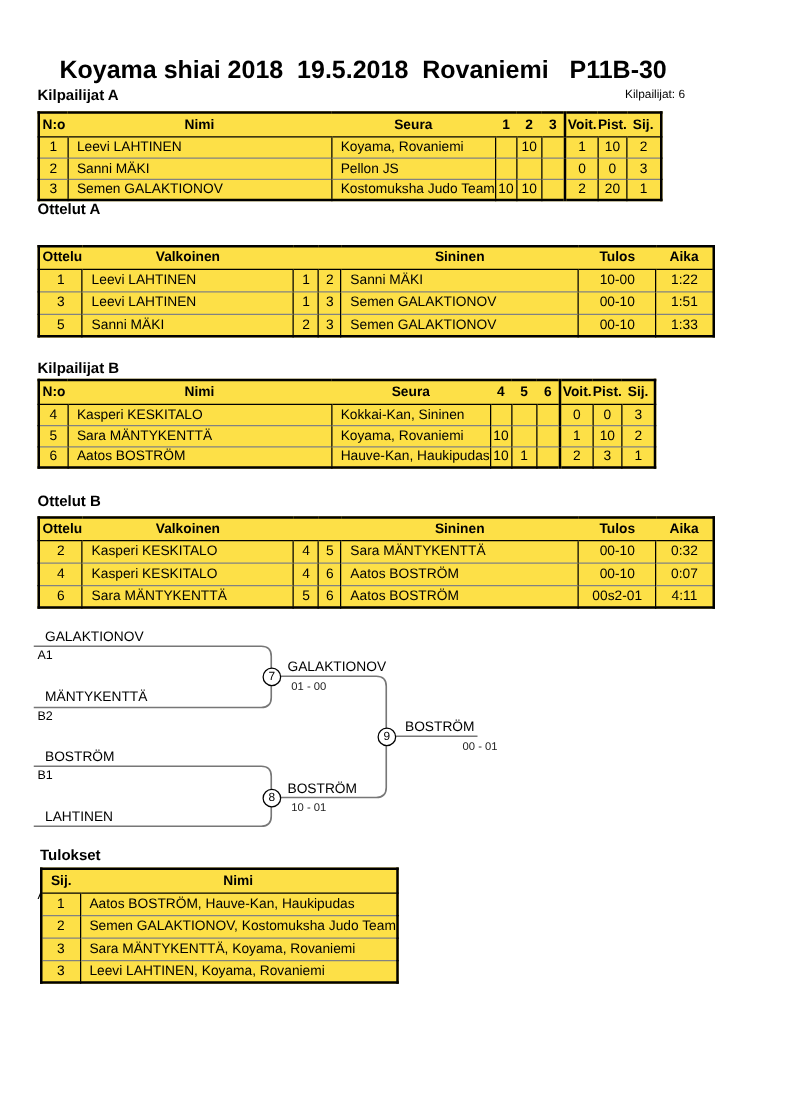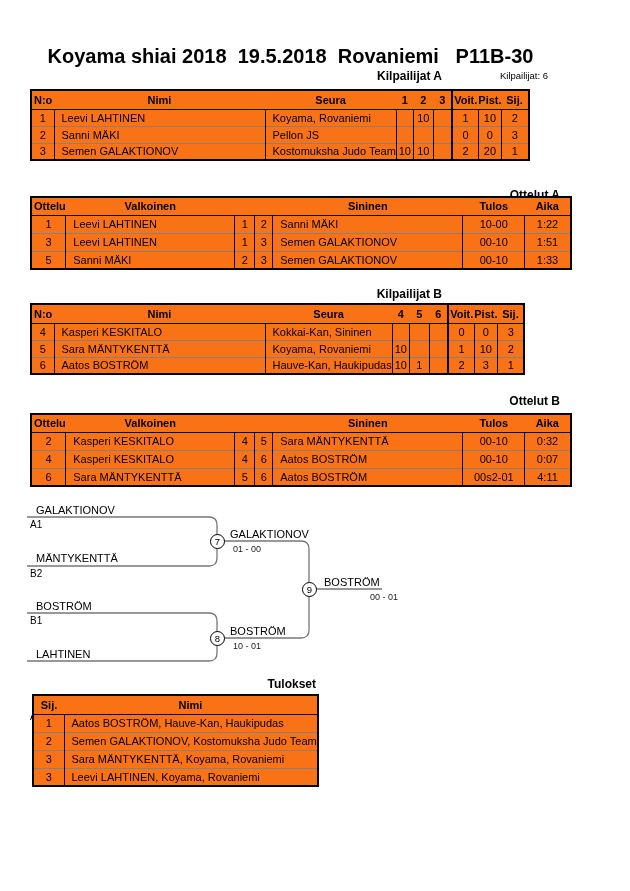--- a/index.html
+++ b/index.html
@@ -2,26 +2,26 @@
 <html><head>
 <meta charset="utf-8">
 <style>
   html,body { margin:0; padding:0; }
   body {
     width:630px; height:891px; background:#ffffff; position:relative;
     font-family:"Liberation Sans", sans-serif; color:#000; overflow:hidden;
   }
   .abs { position:absolute; }
   .title { font-size:20px; font-weight:bold; text-align:center; white-space:pre; letter-spacing:0; }
-  .section-heading { font-size:12px; font-weight:bold; text-align:right; }
+  .section-heading { font-size:12px; font-weight:bold; text-align:left; }
   .note { font-size:9.5px; }
 
   table.sheet {
     position:absolute; border-collapse:collapse; table-layout:fixed;
-    border:2px solid #000; background:#f97316;
+    border:2px solid #000; background:#fde047;
   }
   table.sheet th, table.sheet td {
     padding:0; overflow:hidden; white-space:nowrap; font-size:11px;
   }
   table.sheet th { font-weight:bold; border-bottom:1px solid #000; }
   table.sheet td { border-left:1px solid #000; border-top:1px solid #828282; }
   table.sheet td:first-child { border-left:none; }
   table.sheet th.thick, table.sheet td.thick { border-left:2px solid #000; }
   .ac { text-align:center; }
   .al { text-align:left; padding-left:7px !important; }
@@ -88,21 +88,21 @@
         <td class="ac">10</td>
         <td class="ac">10</td>
         <td class="ac"></td>
         <td class="ac thick">2</td>
         <td class="ac">20</td>
         <td class="ac">1</td>
       </tr>
     </tbody>
   </table>
 
-<div class="abs section-heading" style="left:30px; top:188px; width:530px;">Ottelut A</div>
+<div class="abs section-heading" style="left:30px; top:160px; width:530px;">Ottelut A</div>
 <table class="sheet" style="left:30px; top:196px;">
     <thead>
       <tr style="height: 18px;">
         <th class="hl" style="width: 25px;">Ottelu</th>
         <th class="ac" style="width: 169px;">Valkoinen</th>
         <th class="ac" style="width: 20px;"></th>
         <th class="ac" style="width: 18px;"></th>
         <th class="ac" style="width: 190px;">Sininen</th>
         <th class="ac" style="width: 62px;">Tulos</th>
         <th class="ac" style="width: 45px;">Aika</th>

